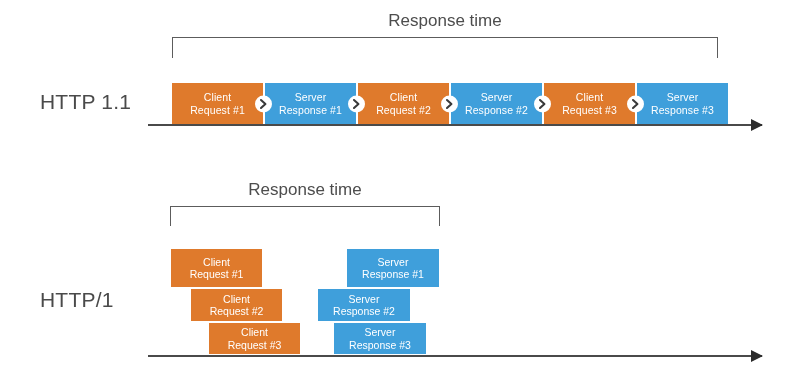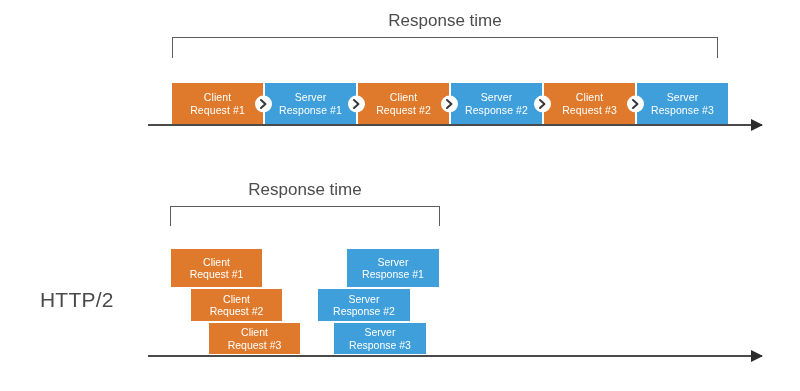--- a/index.html
+++ b/index.html
@@ -134,20 +134,21 @@
   }
   .block.client { background: #df7a2c; }
   .block.server { background: #3f9fdb; }
   .block .t1, .block .t2 { display: block; white-space: nowrap; }
 </style>
 </head>
 <body>
 
 <div class="stage">
 
+  <div class="row-label" id="label-http11">HTTP 1.1</div>
 
   <div class="bracket-caption" id="caption1">Response time</div>
   <div class="bracket" id="bracket1"></div>
 
   <div class="axis" id="axis1">
     <span class="arrowhead"></span>
   </div>
 
   <div id="pipeline">
 
@@ -201,21 +202,21 @@
       </span>
     </div>
 
     <div class="seg server">
       <span class="t1">Server</span>
       <span class="t2">Response #3</span>
     </div>
 
   </div>
 
-  <div class="row-label" id="label-http2">HTTP/2</div>
+  <div class="row-label" id="label-http2">HTTP/1</div>
 
   <div class="bracket-caption" id="caption2">Response time</div>
   <div class="bracket" id="bracket2"></div>
 
   <div class="axis" id="axis2">
     <span class="arrowhead"></span>
   </div>
 
   <div class="block client" style="left:170px; top:248px; width:93px; height:40px;">
     <span class="t1">Client</span>

